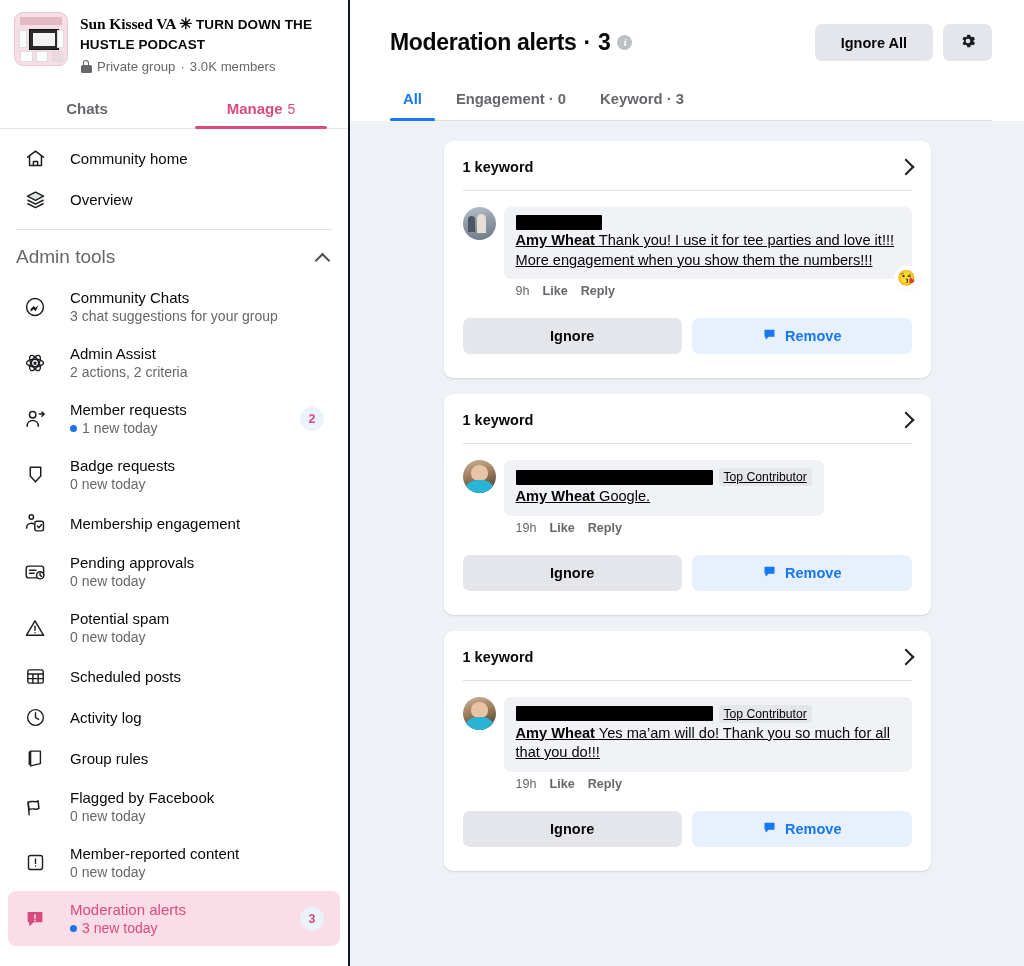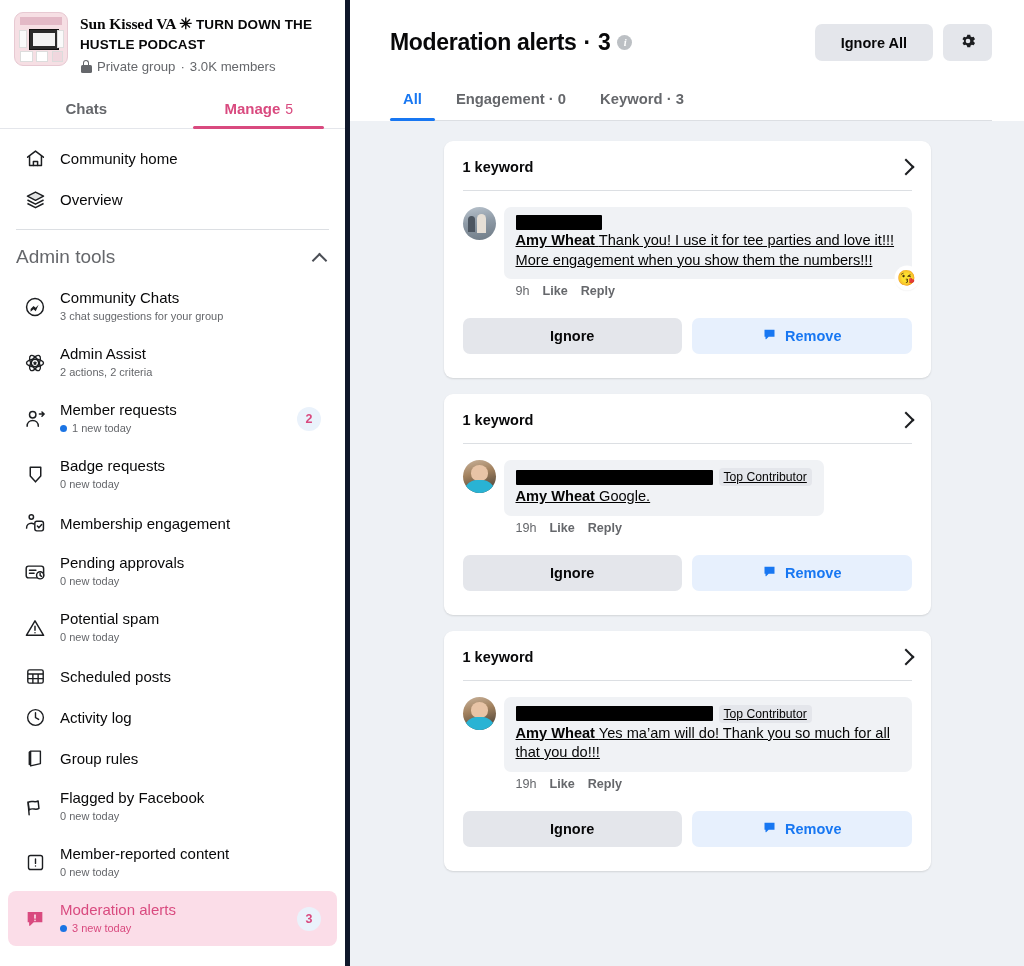--- a/index.html
+++ b/index.html
@@ -9,21 +9,21 @@
     background: #ffffff;
     overflow: hidden;
     -webkit-font-smoothing: antialiased;
   }
   .app { display: flex; width: 1024px; height: 966px; }
 
   
   .sidebar {
     width: 350px; height: 966px;
     background: #ffffff;
-    border-right: 5px solid #0f172a;
+    border-right: 2px solid #0f172a;
     display: flex; flex-direction: column;
     overflow: hidden;
   }
   .group-head { padding: 12px 14px 0 14px; display: flex; gap: 12px; }
   .group-thumb {
     width: 54px; height: 54px; border-radius: 9px; flex: 0 0 54px;
     background: #f6dfe4;
     border: 1px solid #e7c9d2;
     position: relative; overflow: hidden;
   }
@@ -66,31 +66,31 @@
   .tt.active { color: #d94a7f; }
   .tt.active:after {
     content: ""; position: absolute; left: 12%; right: 12%; bottom: -1px;
     height: 3px; background: #d94a7f; border-radius: 2px;
   }
   .tt .cnt { font-weight: 400; margin-left: 5px; font-size: 14px; }
 
   .side-scroll { flex: 1; overflow: hidden; padding-top: 8px; }
 
   .nav-item {
-    display: flex; align-items: center; gap: 14px;
+    display: flex; align-items: center; gap: 24px;
     padding: 9px 16px; margin: 1px 8px; border-radius: 8px;
     cursor: pointer; min-height: 40px;
   }
   .nav-item.active { background: #fbdde8; }
   .nav-ic { flex: 0 0 22px; width: 22px; height: 22px; display: flex; align-items: center; justify-content: center; }
   .nav-ic svg { display: block; }
   .nav-txt { flex: 1; min-width: 0; }
   .nav-lbl { font-size: 15px; color: #080809; font-weight: 500; line-height: 19px; }
   .nav-item.active .nav-lbl { color: #d94a7f; }
-  .nav-sub { font-size: 11px; color: #65676b; line-height: 17px; margin-top: 1px; display: flex; align-items: center; gap: 5px; }
+  .nav-sub { font-size: 14px; color: #65676b; line-height: 17px; margin-top: 1px; display: flex; align-items: center; gap: 5px; }
   .nav-item.active .nav-sub { color: #d94a7f; }
   .bluedot { width: 7px; height: 7px; border-radius: 50%; background: #1b74e4; flex: 0 0 7px; }
   .nav-badge {
     flex: 0 0 auto; min-width: 24px; height: 24px; border-radius: 50%;
     background: #eaf2fb; color: #d94a7f; font-size: 12.5px; font-weight: 600;
     display: flex; align-items: center; justify-content: center;
   }
   .divider { height: 1px; background: #dcdfe3; margin: 10px 16px; }
   .section-head {
     display: flex; align-items: center; justify-content: space-between;

